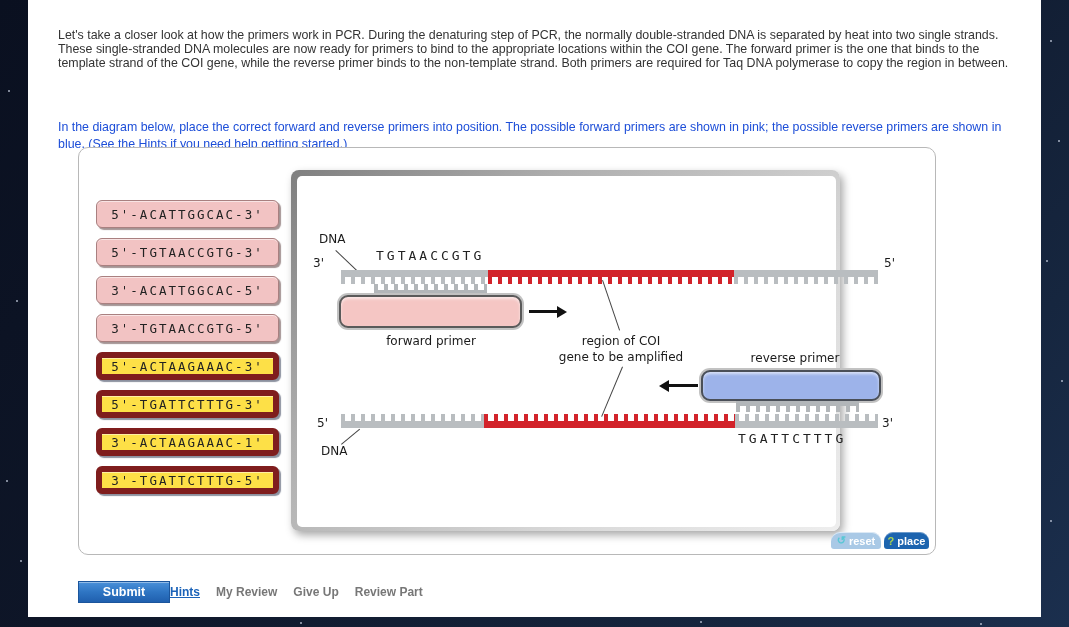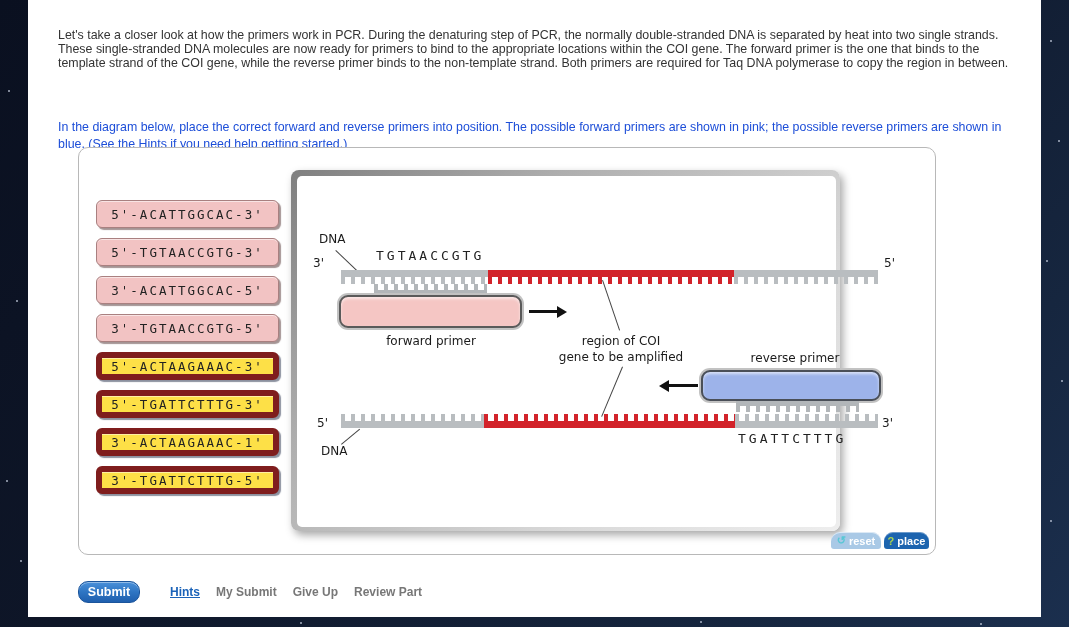--- a/index.html
+++ b/index.html
@@ -81,23 +81,23 @@
     display:flex; align-items:center; justify-content:center; gap:3px;
     font-size:11px; font-weight:bold; color:#fff; cursor:pointer; padding:0 7px;
   }
   .reset-btn { left:752px; width:50px; background:#a9c9e6; box-shadow:inset 0 1px 0 rgba(255,255,255,.6); }
   .reset-btn .ico { color:#59c7d5; font-size:11px; }
   .help-btn { left:805px; width:45px; background:#1c64af; box-shadow:inset 0 1px 0 rgba(255,255,255,.35); }
   .help-btn .ico { color:#a8d44f; font-size:11px; }
 
   
   .submit-btn {
-    position:absolute; left:50px; top:581px; width:62px; height:22px;
+    position:absolute; left:50px; top:581px; width:92px; height:22px;
     background:linear-gradient(180deg,#4a90d9 0%,#2e75c3 50%,#1f5fae 100%);
-    border:1px solid #1b559c; border-radius:10px; color:#fff; font-weight:bold; font-size:12.5px;
+    border:1px solid #1b559c; border-radius:0; color:#fff; font-weight:bold; font-size:12.5px;
     display:flex; align-items:center; justify-content:center; cursor:pointer;
     box-shadow:inset 0 1px 0 rgba(255,255,255,.4);
   }
   .footer-links { position:absolute; left:142px; top:585px; display:flex; gap:16px; align-items:center; }
   .flink { font-size:12px; font-weight:bold; color:#777; cursor:pointer; white-space:nowrap; }
   .flink.hints { color:#1a62b8; text-decoration:underline; }
 </style>
 </head>
 <body>
 
@@ -206,18 +206,18 @@
     </div>
     <div class="mini-btn help-btn">
       <span class="ico">?</span>
       <span>place</span>
     </div>
   </div>
 
   <div class="submit-btn">Submit</div>
   <div class="footer-links">
     <span class="flink hints">Hints</span>
-    <span class="flink">My Submit</span>
+    <span class="flink">My Review</span>
     <span class="flink">Give Up</span>
     <span class="flink">Review Part</span>
   </div>
 
 </div>
 
 </body></html>

